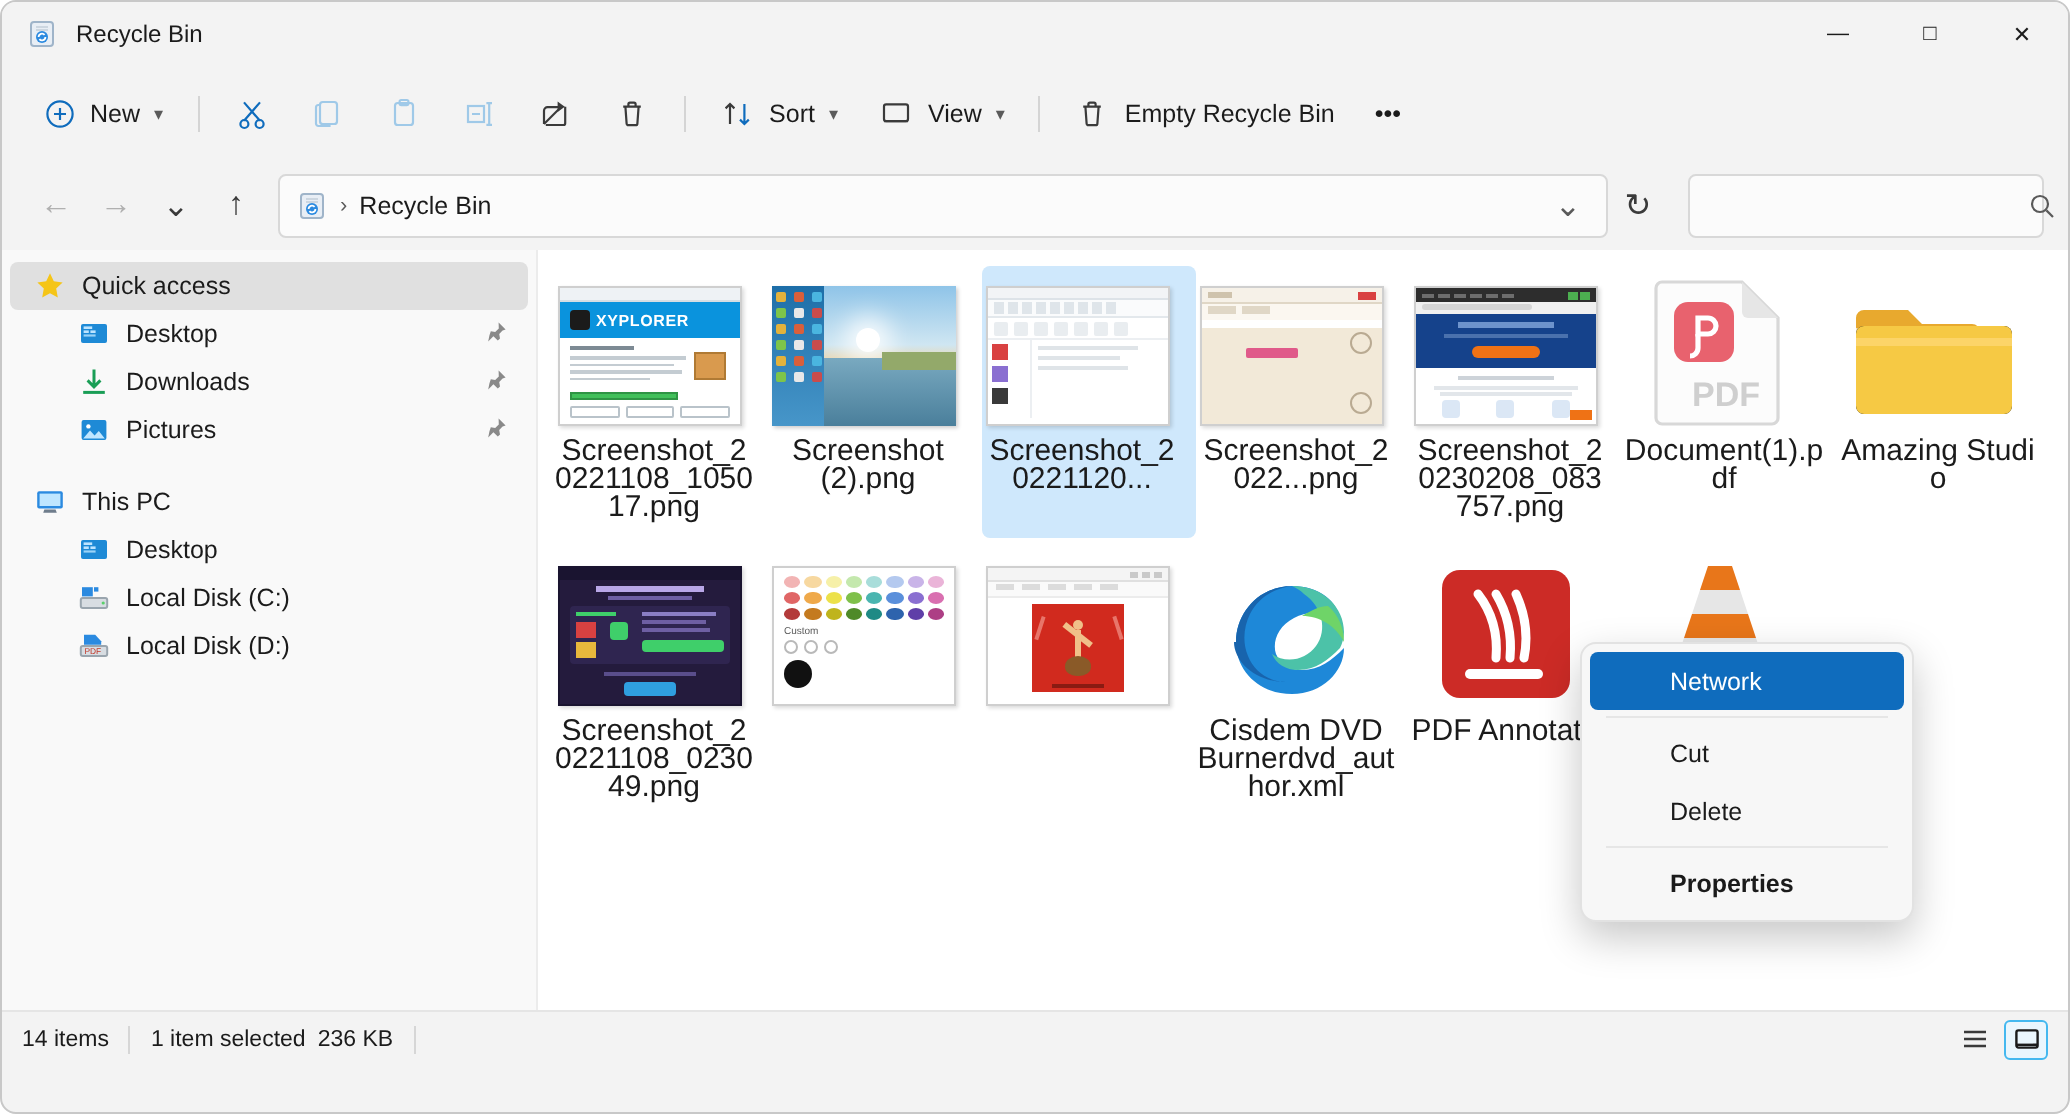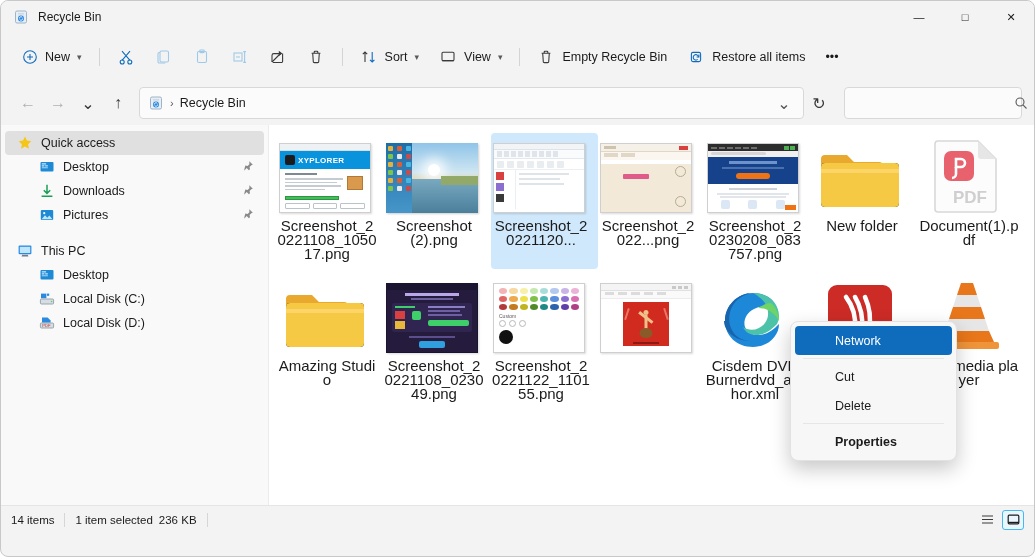--- a/index.html
+++ b/index.html
@@ -273,30 +273,20 @@
     <div class="tb-item">
       <span>
         <svg width="18" height="18" viewBox="0 0 18 18" class="icon-svg">
           <path d="M4.6 5.3h8.8M7.2 5.3V4.1a.8.8 0 0 1 .8-.8h2a.8.8 0 0 1 .8.8v1.2" fill="none" stroke="#3a3a3a" stroke-width="1.1"></path>
           <path d="M5.7 5.3l.6 8.4a.9.9 0 0 0 .9.9h3.6a.9.9 0 0 0 .9-.9l.6-8.4" fill="none" stroke="#3a3a3a" stroke-width="1.1"></path>
         </svg>
       </span>
       <span>Empty Recycle Bin</span>
     </div>
 
-    <div class="tb-item">
-      <span>
-        <svg width="18" height="18" viewBox="0 0 18 18" class="icon-svg">
-          <rect x="4.4" y="4.4" width="9.2" height="9.2" rx="1.6" fill="none" stroke="#0f6cbd" stroke-width="1.1"></rect>
-          <path d="M11.6 9.1a2.7 2.7 0 1 0-.9 2.3" fill="none" stroke="#0f6cbd" stroke-width="1.1"></path>
-          <path d="M11.9 6.6v2.4H9.6" fill="none" stroke="#0f6cbd" stroke-width="1.1"></path>
-        </svg>
-      </span>
-      <span>Restore all items</span>
-    </div>
 
     <div class="tb-item">•••</div>
   </div>
 
   <div class="addrrow">
     <div class="nav-btn dis">←</div>
     <div class="nav-btn dis">→</div>
     <div class="nav-btn">⌄</div>
     <div class="nav-btn">↑</div>
 
@@ -577,32 +567,20 @@
                 </div>
       <div style="position:absolute;bottom:3px;left:4px;right:4px;display:flex;justify-content:space-around">
         <div style="width:9px;height:9px;background:#dbe7f5;border-radius:2px"></div>
                   <div style="width:9px;height:9px;background:#dbe7f5;border-radius:2px"></div>
                   <div style="width:9px;height:9px;background:#dbe7f5;border-radius:2px"></div>
       </div>
       <div style="position:absolute;bottom:2px;right:2px;width:11px;height:5px;background:#ef7215"></div>
               </div>
             </div>
             <div class="label">Screenshot_20230208_083757.png</div>
-          </div>
-          <div class="cell">
-            <div class="thumb">
-              <svg width="84" height="66" viewBox="0 0 84 66">
-      <path d="M3 12a4 4 0 0 1 4-4h22l7 7h25a4 4 0 0 1 4 4v3H3z" fill="#e8a92e"></path>
-      <path d="M3 17h62v6H3z" fill="#fff" opacity=".65"></path>
-      <path d="M3 20a4 4 0 0 1 4-4h70a4 4 0 0 1 4 4v36a4 4 0 0 1-4 4H7a4 4 0 0 1-4-4z" fill="#f5c котор"></path>
-      <path d="M3 20a4 4 0 0 1 4-4h70a4 4 0 0 1 4 4v36a4 4 0 0 1-4 4H7a4 4 0 0 1-4-4z" fill="#f6c944"></path>
-      <path d="M3 22h78v4H3z" fill="#ffd978" opacity=".7"></path>
-              </svg>
-            </div>
-            <div class="label">New folder</div>
           </div>
           <div class="cell">
             <div class="thumb">
               <svg width="70" height="76" viewBox="0 0 70 76">
       <path d="M6 4h40l18 18v50a3 3 0 0 1-3 3H6a3 3 0 0 1-3-3V7a3 3 0 0 1 3-3z" fill="#fcfcfc" stroke="#d8d8d8" stroke-width="1.6"></path>
       <path d="M46 4l18 18H49a3 3 0 0 1-3-3z" fill="#e6e6e6"></path>
       <rect x="12" y="14" width="30" height="30" rx="7" fill="#e8626e"></rect>
       <path d="M24 22h5a4 4 0 0 1 0 8h-5v-8z" fill="none" stroke="#fff" stroke-width="2.6"></path>
       <path d="M24 30v7c0 2.4-2 4-4 4" fill="none" stroke="#fff" stroke-width="2.6"></path>
       <text x="21" y="66" font-family="Liberation Sans" font-size="17" fill="#cfcfcf" font-weight="bold">PDF</text>
@@ -683,21 +661,20 @@
       </div>
       <div style="font-size:5px;color:#5a5a5a;margin:2px 0 1px">Custom</div>
       <div style="display:flex;gap:3px;margin-bottom:3px">
         <div style="width:7px;height:7px;border:1px solid #b9b9b9;border-radius:50%"></div>
         <div style="width:7px;height:7px;border:1px solid #b9b9b9;border-radius:50%"></div>
         <div style="width:7px;height:7px;border:1px solid #b9b9b9;border-radius:50%"></div>
                 </div>
       <div style="width:14px;height:14px;border-radius:50%;background:#111"></div>
               </div>
             </div>
-            <div class="label">Screenshot_20221122_110155.png</div>
           </div>
           <div class="cell">
             <div class="thumb">
               <div class="fr">
                 <div style="height:7px;background:#f4f4f4;border-bottom:1px solid #e0e0e0;display:flex;justify-content:flex-end;gap:2px;padding:2px 3px">
         <div style="width:4px;height:3px;background:#c9c9c9"></div>
                   <div style="width:4px;height:3px;background:#c9c9c9"></div>
                   <div style="width:4px;height:3px;background:#c9c9c9"></div>
                 </div>
       <div style="height:8px;background:#fafafa;border-bottom:1px solid #ececec;display:flex;gap:4px;padding:1px 4px">

